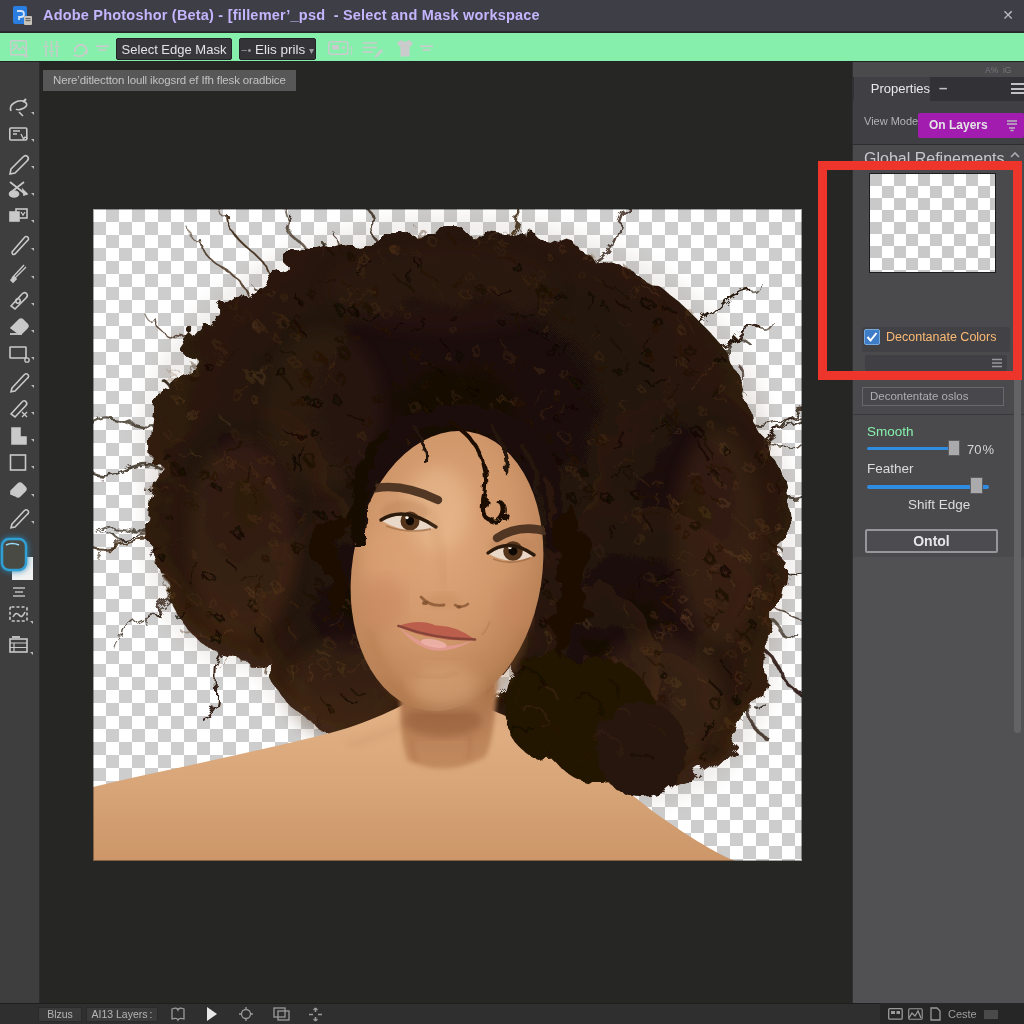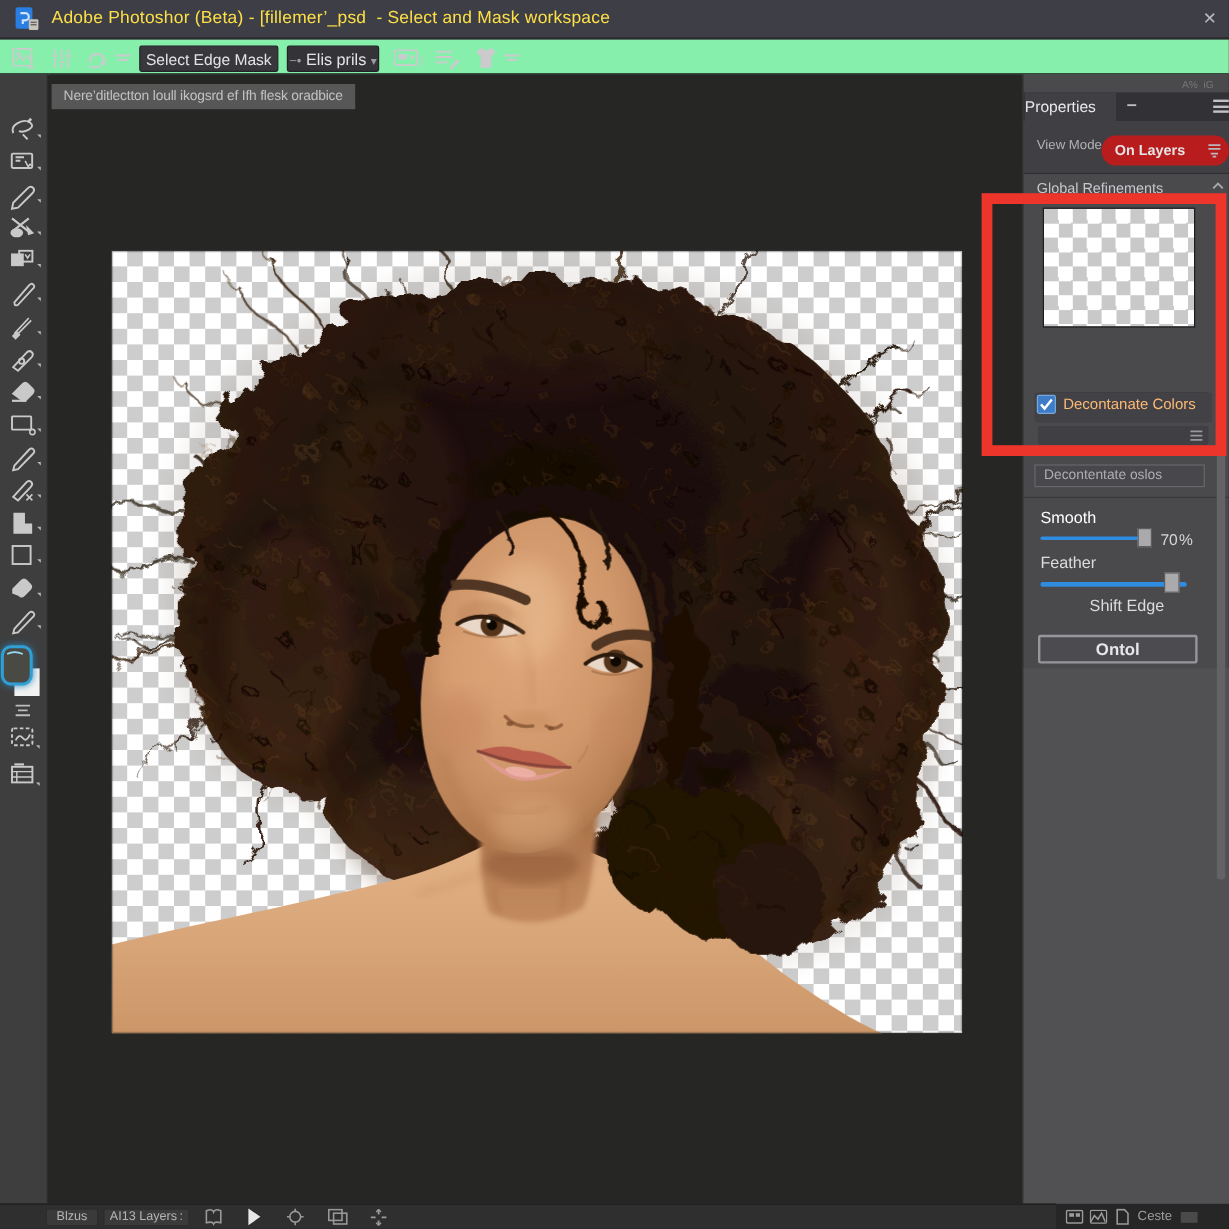--- a/index.html
+++ b/index.html
@@ -2,21 +2,21 @@
 <html><head>
 <meta charset="utf-8">
 <style>
   * { margin:0; padding:0; box-sizing:border-box; }
   html,body { width:1024px; height:1024px; overflow:hidden; background:#262626;
     font-family:"Liberation Sans", sans-serif; }
   .abs { position:absolute; }
   #titlebar { position:absolute; left:0; top:0; width:1024px; height:32px;
     background:#3e3e46; border-bottom:1px solid #2a2a30; }
   #titlebar .title { position:absolute; left:43px; top:7px; font-size:14.5px;
-    color:#fde047; font-weight:400; letter-spacing:0.2px; }
+    color:#c4b5fd; font-weight:700; letter-spacing:0.2px; }
   #closex { position:absolute; right:10px; top:7px; color:#b9b9bf; font-size:14px; }
   #optionsbar { position:absolute; left:0; top:33px; width:1024px; height:29px;
     background:#86efac; border-bottom:1px solid #222; }
   #tools { position:absolute; left:0; top:62px; width:40px; height:941px;
     background:#3e3e3f; border-right:1px solid #2c2c2c; }
   #canvasarea { position:absolute; left:41px; top:62px; width:811px; height:941px;
     background:#262625; }
   #rightpanel { position:absolute; left:852px; top:62px; width:172px; height:941px;
     background:#4a4a4d; border-left:1px solid #303032; }
   #statusbar { position:absolute; left:0; top:1003px; width:880px; height:21px;
@@ -1158,37 +1158,37 @@
 <path d="M 455,305 Q 470,355 464,405 Q 460,435 472,455 Q 490,425 492,372 Q 494,322 476,292 Z" fill="#1d1006"></path>
 </g>
 </svg>
 
 <div class="abs" style="left:93px;top:209px;width:709px;height:652px;box-shadow:inset 0 0 0 1px rgba(0,0,0,0.35);"></div>
 <div id="tooltip">Nere’ditlectton loull ikogsrd ef Ifh flesk oradbice</div>
 
 <div id="rightpanel">
   <div class="abs" style="left:132px;top:3px;color:#76767a;font-size:8.5px;">A%&nbsp;&nbsp;iG</div>
   <div class="abs" style="left:0px;top:15px;width:172px;height:24px;background:#313136;"></div>
-  <div class="abs" style="left:1px;top:15px;width:76px;height:24px;background:#404044;color:#e8e8ea;font-size:13px;line-height:24px;text-align:left;">Properties</div>
+  <div class="abs" style="left:1px;top:15px;width:76px;height:24px;background:#404044;color:#e8e8ea;font-size:13px;line-height:24px;text-align:right;">Properties</div>
   <div class="abs" style="left:86px;top:17px;color:#c2c2c6;font-size:15px;font-weight:700;">–</div>
   <div class="abs" style="left:158px;top:21px;width:13px;height:10px;">
     <div style="height:2px;background:#c2c2c6;margin-bottom:2.5px;"></div>
     <div style="height:2px;background:#c2c2c6;margin-bottom:2.5px;"></div>
     <div style="height:2px;background:#c2c2c6;"></div>
   </div>
   <div class="abs" style="left:0;top:39px;width:172px;height:43px;background:#404044;"></div>
   <div class="abs" style="left:11px;top:49px;color:#b2b2b6;font-size:11px;top:53px;">View Mode</div>
-  <div class="abs" style="left:65px;top:51px;width:106px;height:25px;background:#b91c1c;border-radius:12px;color:#e4e4e6;font-size:12px;font-weight:700;line-height:24px;padding-left:11px;">On Layers
+  <div class="abs" style="left:65px;top:51px;width:106px;height:25px;background:#a21caf;border-radius:2px;color:#e4e4e6;font-size:12px;font-weight:700;line-height:24px;padding-left:11px;">On Layers
     <svg class="abs" style="right:6px;top:6px" width="12" height="13" viewBox="0 0 12 13">
       <path d="M1 2 h10 M1 5 h10" stroke="#b8b8bc" stroke-width="1.5"></path>
       <path d="M3 9 h6 M4.5 11.5 h3" stroke="#b8b8bc" stroke-width="1.4"></path>
     </svg>
   </div>
   <div class="abs" style="left:0;top:82px;width:172px;height:1px;background:#2d2d30;"></div>
-  <div class="abs" style="left:11px;top:87px;color:#c8c8cc;font-size:12px;top:88px;">Global Refinements</div>
+  <div class="abs" style="left:11px;top:87px;color:#c8c8cc;font-size:16px;top:88px;">Global Refinements</div>
   <svg class="abs" style="left:157px;top:89px" width="10" height="8">
       <path d="M1 6 l4 -4 4 4" stroke="#a9a9ad" stroke-width="1.6" fill="none"></path>
     </svg>
   <div class="abs" style="left:16px;top:111px;width:127px;height:100px;border:1px solid #1d1d1f;
        background:repeating-conic-gradient(#ffffff 0% 25%, #c9c9c9 0% 50%) 0 0 / 24px 24px;"></div>
   <div class="abs" style="left:12px;top:229px;width:142px;height:23px;background:#35353a;border:1px solid #2a2a2e;border-radius:2px;margin-top:36px;">
     <svg class="abs" style="left:5px;top:4px" width="15" height="15" viewBox="0 0 15 15">
       <g fill="#d8d8da">
         <rect x="0" y="0" width="3" height="3"></rect>
           <rect x="4" y="0" width="3" height="3"></rect>
@@ -1218,21 +1218,21 @@
       </svg>
   </div>
   <div class="abs" style="left:33px;top:268px;color:#fdba74;font-size:12.5px;">Decontanate Colors</div>
   <div class="abs" style="left:12px;top:293px;width:142px;height:16px;background:#3f3f44;border-radius:2px;">
     <svg class="abs" style="right:4px;top:3px" width="12" height="10">
         <path d="M1 1.5 h10 M1 5 h10 M1 8.5 h10" stroke="#98989c" stroke-width="1.4"></path>
       </svg>
   </div>
   <div class="abs" style="left:9px;top:325px;width:142px;height:19px;background:#47474c;border:1px solid #68686c;color:#aeaeb2;font-size:11.5px;line-height:17px;padding-left:7px;">Decontentate oslos</div>
   <div class="abs" style="left:0;top:352px;width:172px;height:1px;background:#3a3a3e;"></div>
-  <div class="abs" style="left:14px;top:362px;color:#ffffff;font-size:13.5px;">Smooth</div>
+  <div class="abs" style="left:14px;top:362px;color:#86efac;font-size:13.5px;">Smooth</div>
   <div class="abs" style="left:14px;top:385px;width:87px;height:3px;background:#2f8ce0;border-radius:2px;"></div>
   <div class="abs" style="left:95px;top:378px;width:12px;height:16px;background:#aaaaac;border:1px solid #5d5d60;"></div>
   <div class="abs" style="left:114px;top:380px;color:#d6d6d8;font-size:13px;">70 %</div>
   <div class="abs" style="left:14px;top:399px;color:#dcdcde;font-size:13.5px;">Feather</div>
   <div class="abs" style="left:14px;top:423px;width:122px;height:3.5px;background:#2f8ce0;border-radius:2px;"></div>
   <div class="abs" style="left:117px;top:415px;width:13px;height:17px;background:#aaaaac;border:1px solid #5d5d60;"></div>
   <div class="abs" style="left:14px;top:435px;color:#dcdcde;font-size:13.5px;margin-left:41px;">Shift Edge</div>
   <div class="abs" style="left:12px;top:467px;width:133px;height:24px;border:2px solid #97979b;border-radius:2px;background:#4c4c50;color:#e6e6e8;font-size:14px;font-weight:700;text-align:center;line-height:20px;">Ontol</div>
   <div class="abs" style="left:0;top:495px;width:172px;height:446px;background:#515154;"></div>
   <div class="abs" style="left:161px;top:103px;width:7px;height:568px;background:#636366;border-radius:3px;"></div>

